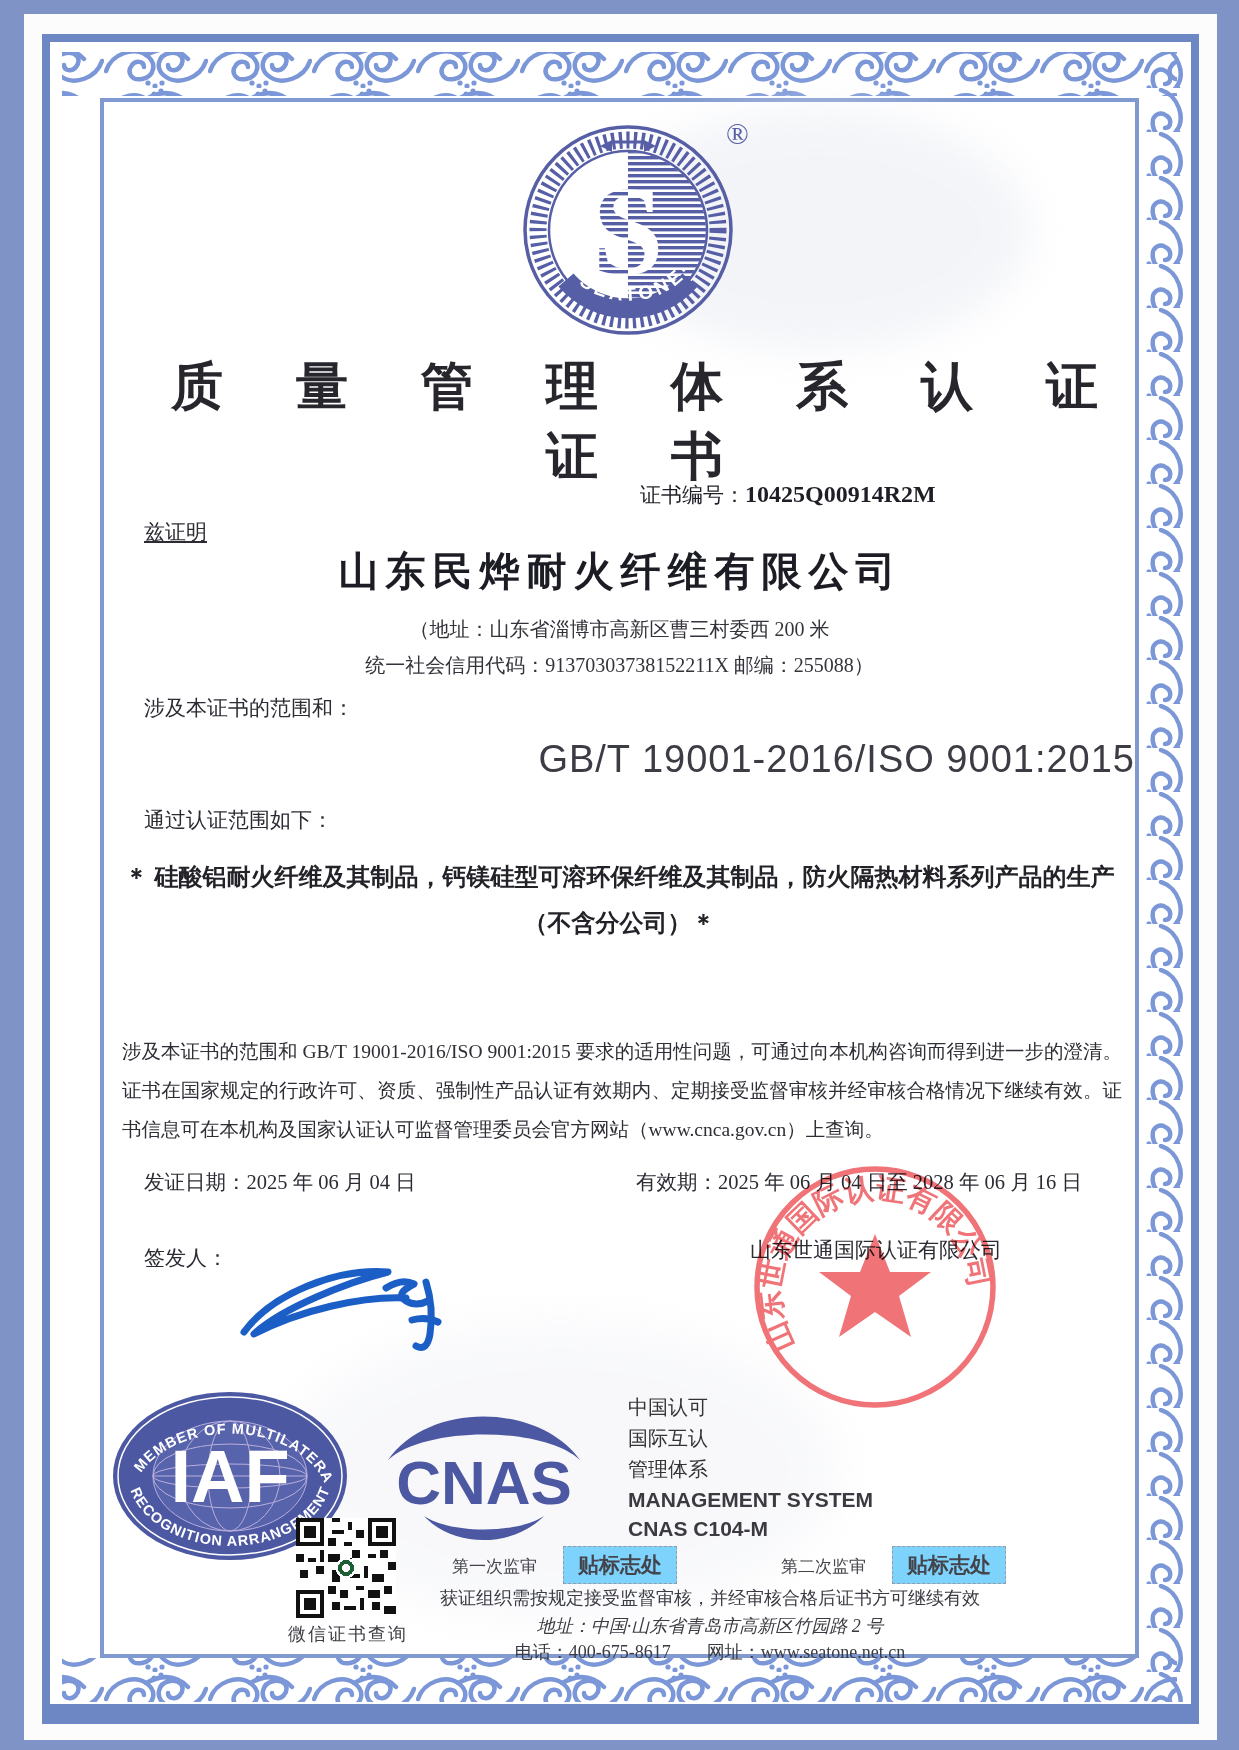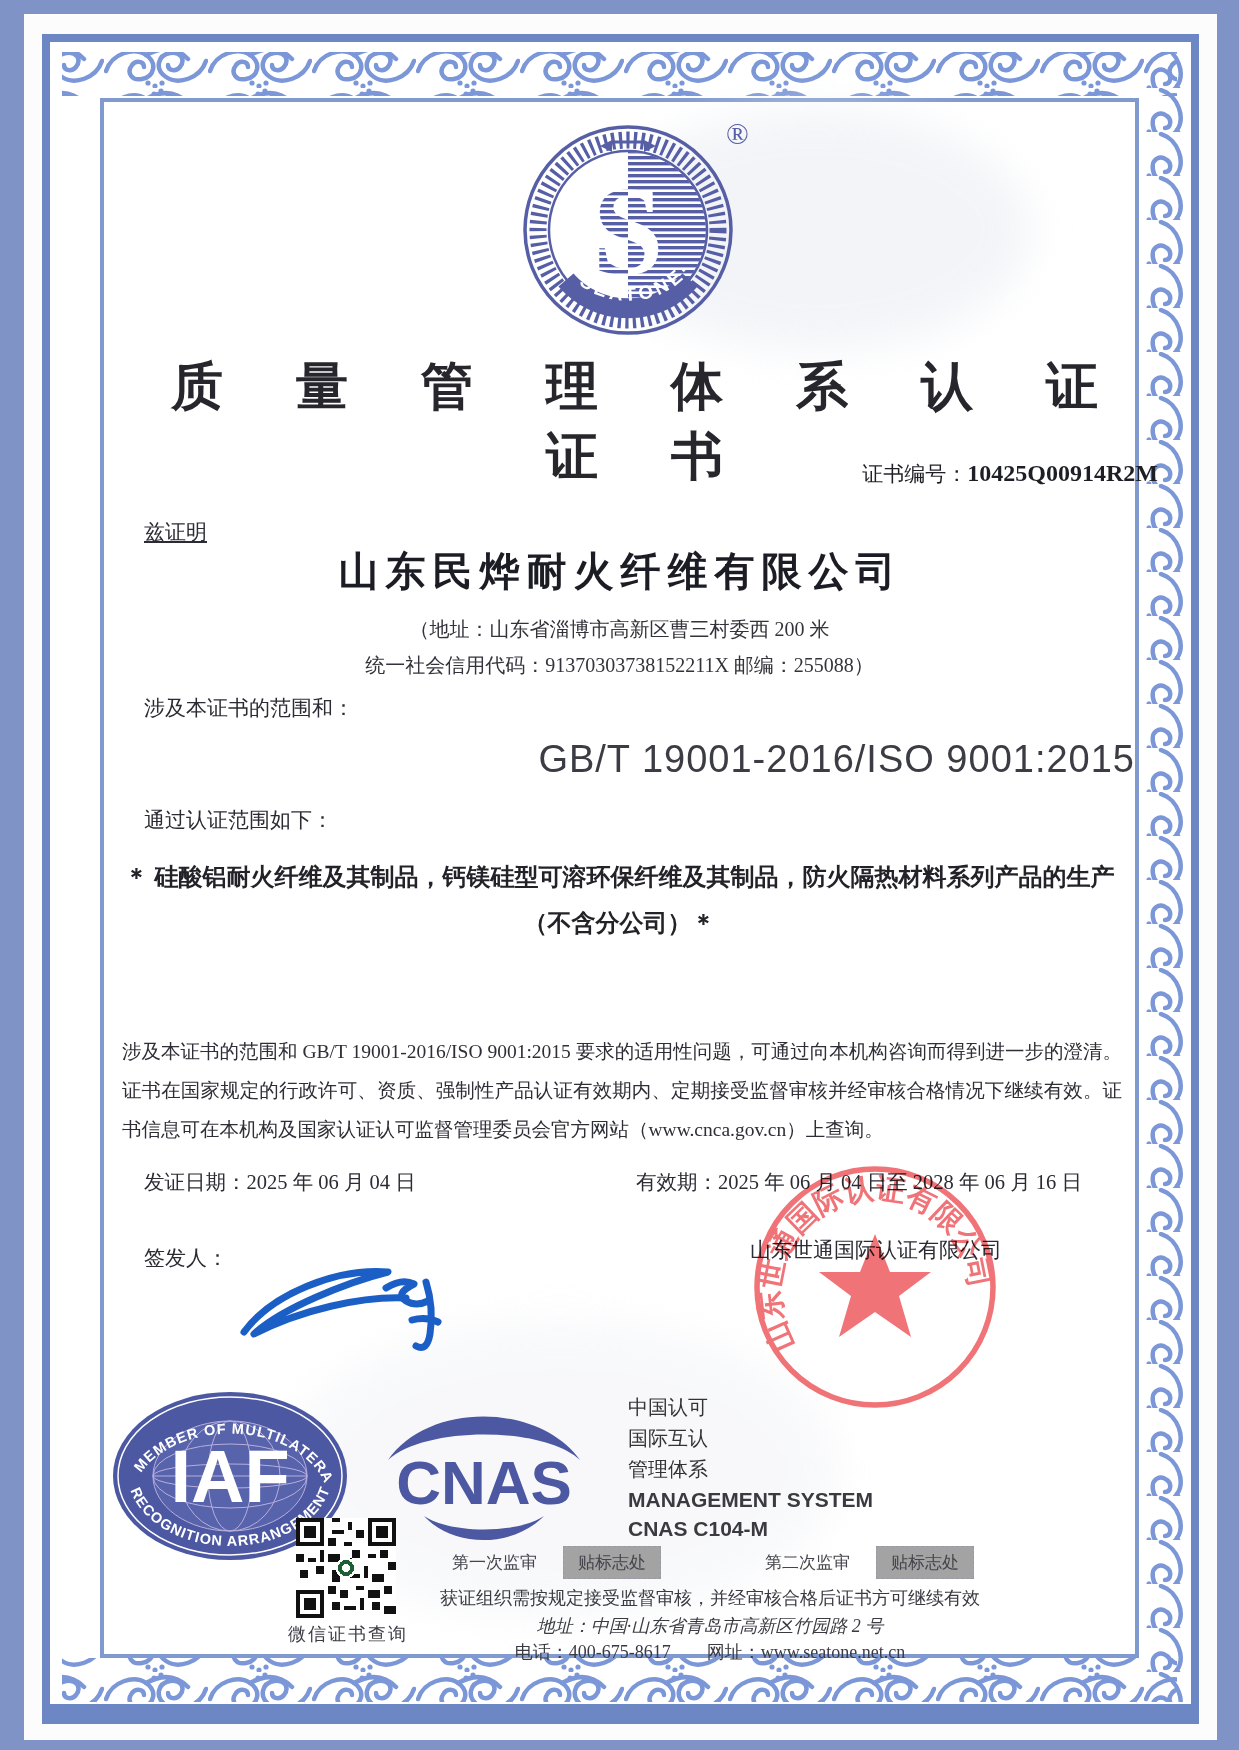--- a/index.html
+++ b/index.html
@@ -21,21 +21,21 @@
   .company{font-size:40px;font-weight:bold;letter-spacing:7px;padding-left:1px;color:#1c1c24;}
   .addr{font-size:20px;color:#33333b;}
   .standard{font-family:"Liberation Sans","DejaVu Sans",sans-serif;font-size:38px;color:#3c3c44;letter-spacing:1px;text-align:right;}
   .scope{font-size:24px;font-weight:bold;line-height:46px;color:#222228;}
   .disclaimer{font-size:19.5px;line-height:39px;text-align:justify;color:#2e2e36;}
   .dateline{font-size:20.5px;color:#2b2b33;}
   .issuer{font-size:21px;color:#2b2b33;}
   .acc-cn{font-family:"Liberation Sans","DejaVu Sans",sans-serif;font-size:20px;line-height:31px;color:#333;}
   .acc-en{font-family:"Liberation Sans","DejaVu Sans",sans-serif;font-size:21px;line-height:29px;font-weight:bold;color:#3a3a40;}
   .audit{font-size:17px;color:#44444c;}
-  .sticker-box{display:inline-block;border:1.5px dashed #9a9aa6;padding:4px 14px;margin-left:26px;font-size:17px;color:#44444c;background:#a3a3a3;}
+  .sticker-box{display:inline-block;border:1.5px dashed #9a9aa6;padding:4px 14px;margin-left:26px;font-size:21px;color:#44444c;background:#7dd3fc;font-weight:bold;}
   .footer-line{font-size:18px;color:#3a3a42;}
   .qr-caption{font-size:18px;color:#3c3c44;letter-spacing:2px;}
   .stamp-wrap{mix-blend-mode:multiply;opacity:.88;}
 </style>
 </head>
 <body>
 
 <div class="page">
 
   <div class="paper"></div>
@@ -115,21 +115,21 @@
     <text font-family="'Liberation Sans','DejaVu Sans',sans-serif" font-size="19" font-weight="bold" fill="#ffffff" letter-spacing="4">
       <textPath href="#arcBottom" startOffset="14%">·SEATONE·</textPath>
     </text>
     <path d="M92,38 l12,-6 l0,12 z M148,38 l-12,-6 l0,12 z" fill="#565fa6"></path>
     <path d="M104,34 h32" stroke="#565fa6" stroke-width="3"></path>
     <text x="218" y="36" font-size="30" fill="#565fa6" font-family="'Liberation Serif',serif">®</text>
   </svg>
 
   <div class="abs ctr title" style="top:352px;">质 量 管 理 体 系 认 证 证 书</div>
 
-  <div class="abs certno" style="left:640px;top:460px;width:470px;text-align:right;margin-left:48px;">
+  <div class="abs certno" style="left:640px;top:481px;width:470px;text-align:left;">
     <span>证书编号：</span><b>10425Q00914R2M</b>
   </div>
 
   <div class="abs small-label" style="left:144px;top:518px;text-decoration:underline;">兹证明</div>
 
   <div class="abs ctr company" style="top:544px;">山东民烨耐火纤维有限公司</div>
 
   <div class="abs ctr addr" style="top:616px;">（地址：山东省淄博市高新区曹三村委西 200 米</div>
   <div class="abs ctr addr" style="top:652px;">统一社会信用代码：91370303738152211X 邮编：255088）</div>
 

